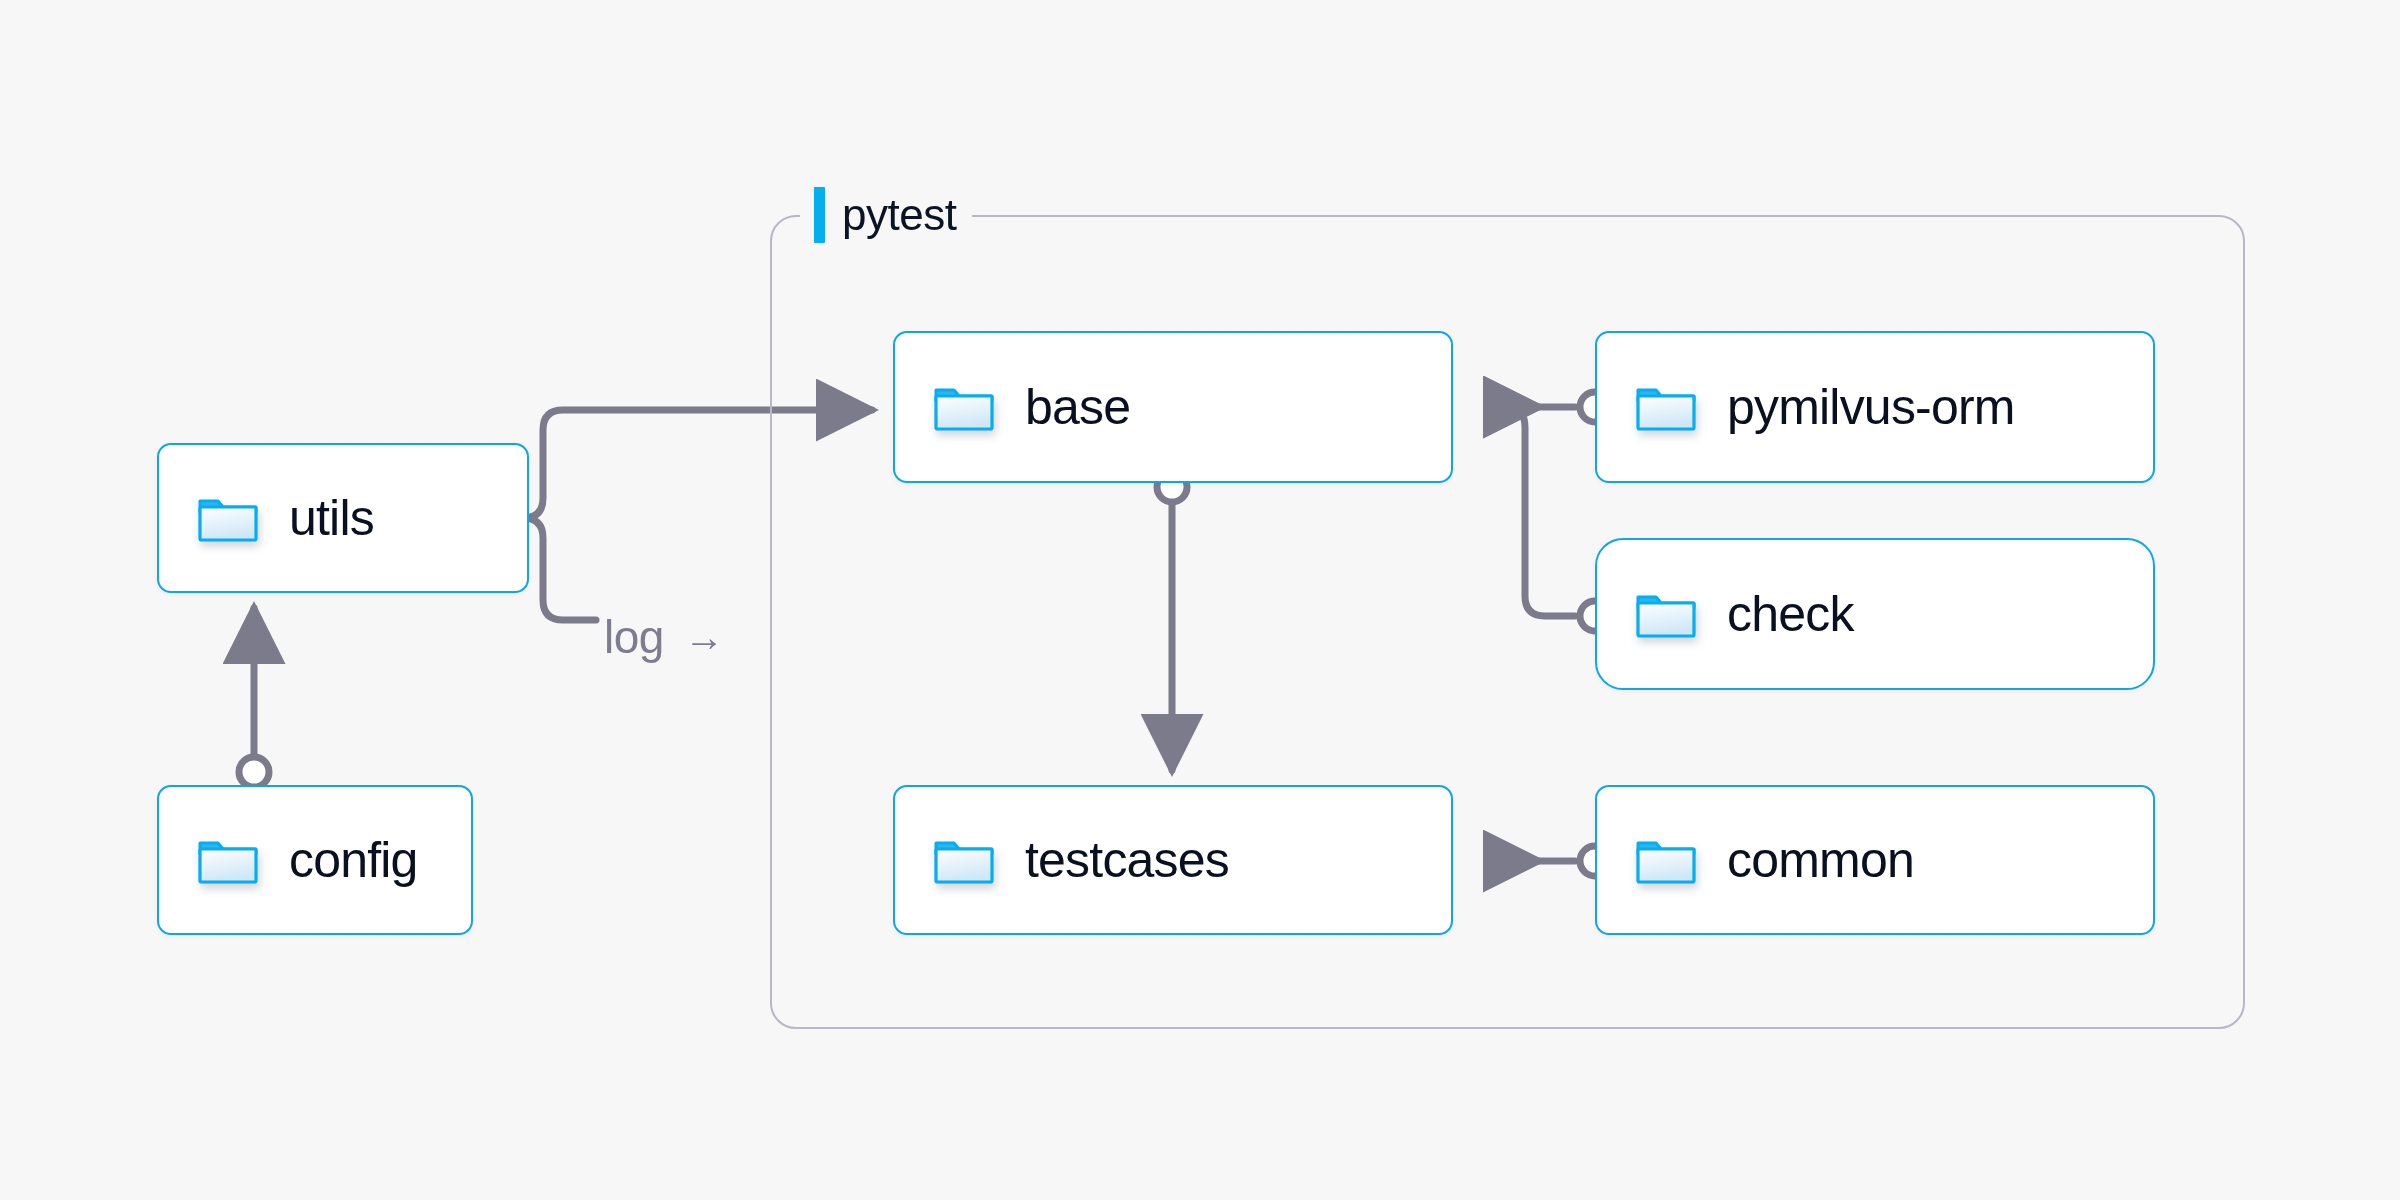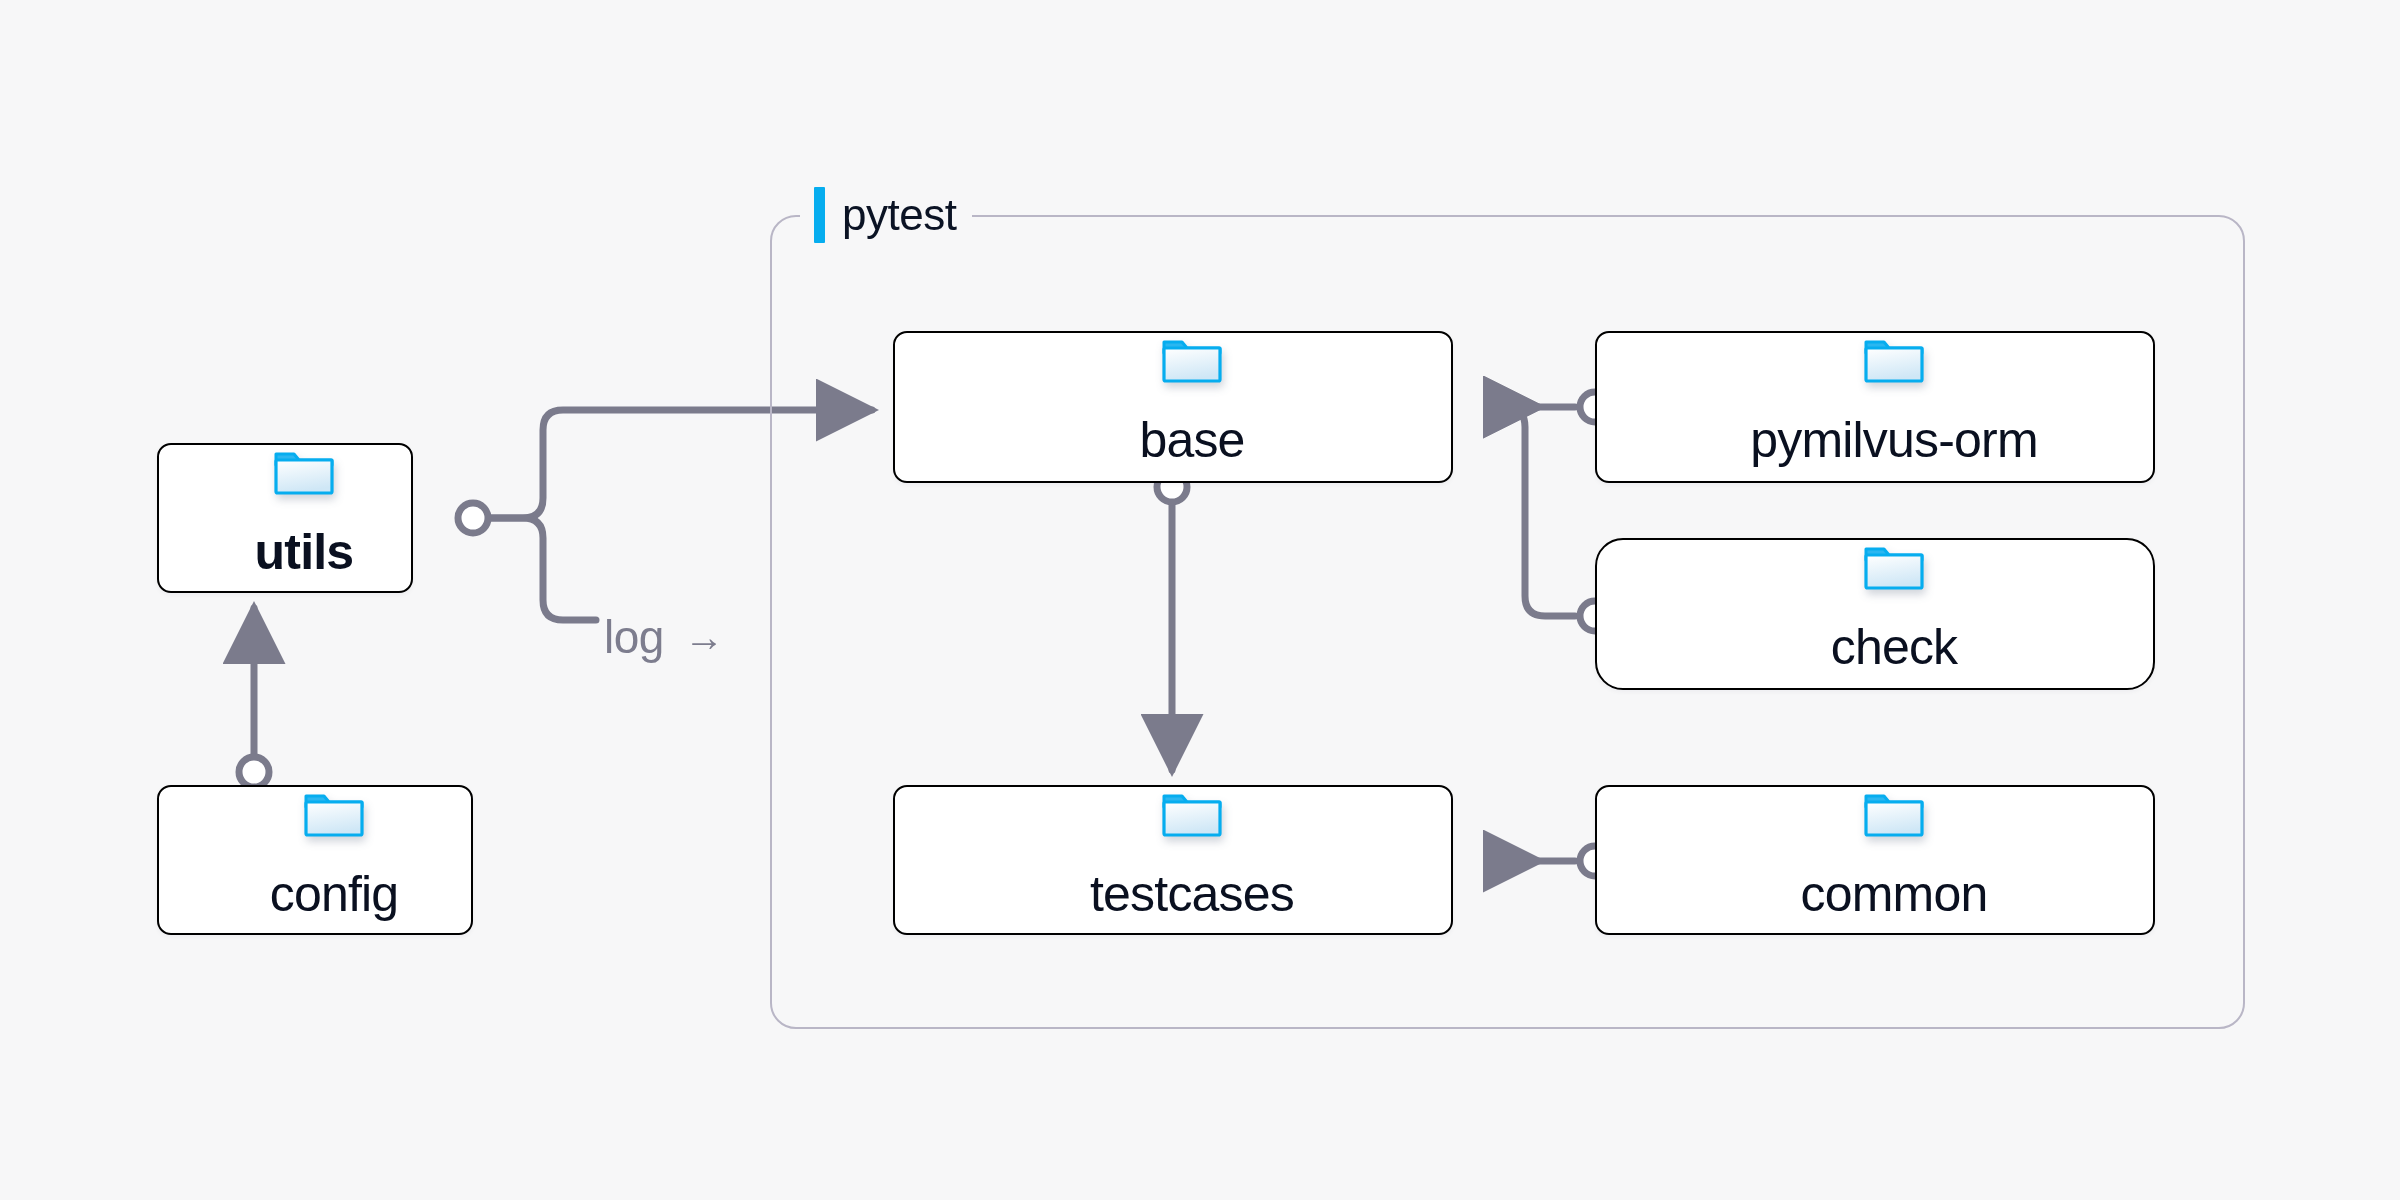--- a/index.html
+++ b/index.html
@@ -56,28 +56,27 @@
     color: #0b1324;
     letter-spacing: -0.5px;
     white-space: nowrap;
   }
 
   
   .node {
     position: absolute;
     box-sizing: border-box;
     background: #ffffff;
-    border: 2px solid #000000;
+    border: 2px solid #0ea5e9;
     border-radius: 14px;
     box-shadow: 0 2px 5px rgba(30,30,60,0.045);
     display: flex;
     align-items: center;
     padding-left: 38px;
     gap: 30px;
-    flex-direction: column;
   }
   .node .node-label {
     font-size: 50px;
     line-height: 1;
     color: #0a1020;
     letter-spacing: -0.8px;
     white-space: nowrap;
   }
 
   
@@ -155,21 +154,21 @@
     </g>
   </svg>
 
   <div class="group-box" style="left:770px; top:215px; width:1475px; height:814px;"></div>
 
   <div class="group-label" style="left:800px; top:186px;">
     <span class="accent-bar"></span>
     <span class="group-title">pytest</span>
   </div>
 
-  <div class="node" style="left:157px; top:443px; width:256px; height:150px;font-weight:bold;">
+  <div class="node" style="left:157px; top:443px; width:372px; height:150px;">
     <svg class="folder-icon" viewBox="0 0 62 52">
       <defs>
         <linearGradient id="fg-utils" x1="0" y1="0" x2="0.25" y2="1">
           <stop offset="0%" stop-color="#ffffff"></stop>
           <stop offset="100%" stop-color="#cfe7f6"></stop>
         </linearGradient>
       </defs>
       <path d="M3,9 h18 l5,6 h33 v5 h-56 z" fill="#2bb6f0" stroke="#06adef" stroke-width="3" stroke-linejoin="round"></path>
       <rect x="3" y="15" width="56" height="33" rx="1.5" fill="url(#fg-utils)" stroke="#06adef" stroke-width="3.2"></rect>
     </svg>

